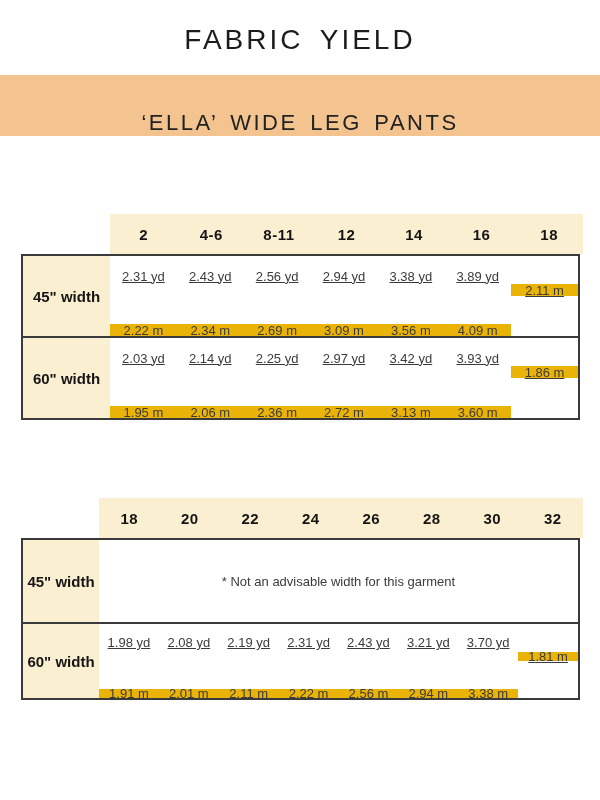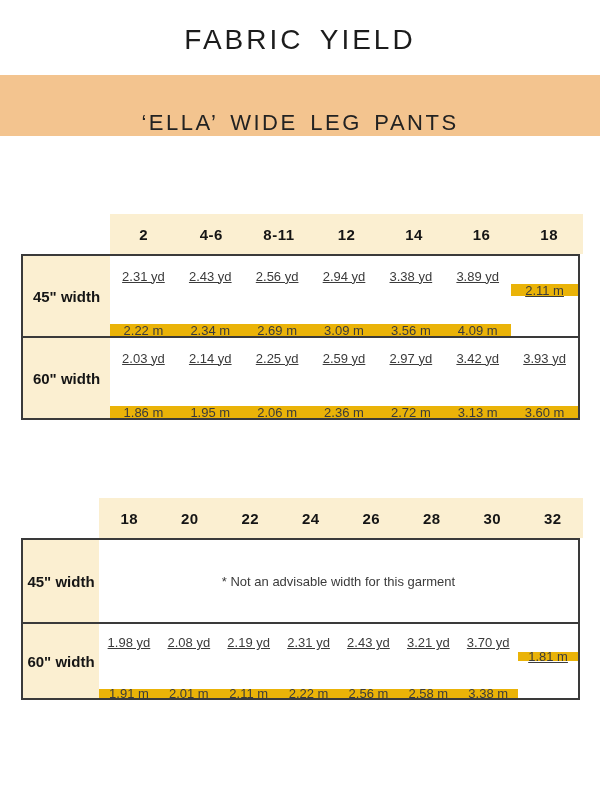--- a/index.html
+++ b/index.html
@@ -125,21 +125,20 @@
         <div class="val-cell m">2.69 m</div>
         <div class="val-cell m">3.09 m</div>
         <div class="val-cell m">3.56 m</div>
         <div class="val-cell m">4.09 m</div>
       </div>
       <div class="block data-block">
         <div class="width-label">60" width</div>
         <div class="val-cell yd">2.03 yd</div>
         <div class="val-cell yd">2.14 yd</div>
         <div class="val-cell yd">2.25 yd</div>
-        <div class="val-cell yd">2.59 yd</div>
         <div class="val-cell yd">2.97 yd</div>
         <div class="val-cell yd">3.42 yd</div>
         <div class="val-cell yd">3.93 yd</div>
         <div class="val-cell m">1.86 m</div>
         <div class="val-cell m">1.95 m</div>
         <div class="val-cell m">2.06 m</div>
         <div class="val-cell m">2.36 m</div>
         <div class="val-cell m">2.72 m</div>
         <div class="val-cell m">3.13 m</div>
         <div class="val-cell m">3.60 m</div>
@@ -171,17 +170,17 @@
         <div class="val-cell yd">2.31 yd</div>
         <div class="val-cell yd">2.43 yd</div>
         <div class="val-cell yd">3.21 yd</div>
         <div class="val-cell yd">3.70 yd</div>
         <div class="val-cell m">1.81 m</div>
         <div class="val-cell m">1.91 m</div>
         <div class="val-cell m">2.01 m</div>
         <div class="val-cell m">2.11 m</div>
         <div class="val-cell m">2.22 m</div>
         <div class="val-cell m">2.56 m</div>
-        <div class="val-cell m">2.58 m</div>
+        <div class="val-cell m">2.94 m</div>
         <div class="val-cell m">3.38 m</div>
       </div>
     </div>
 </div>
 
 </body></html>

